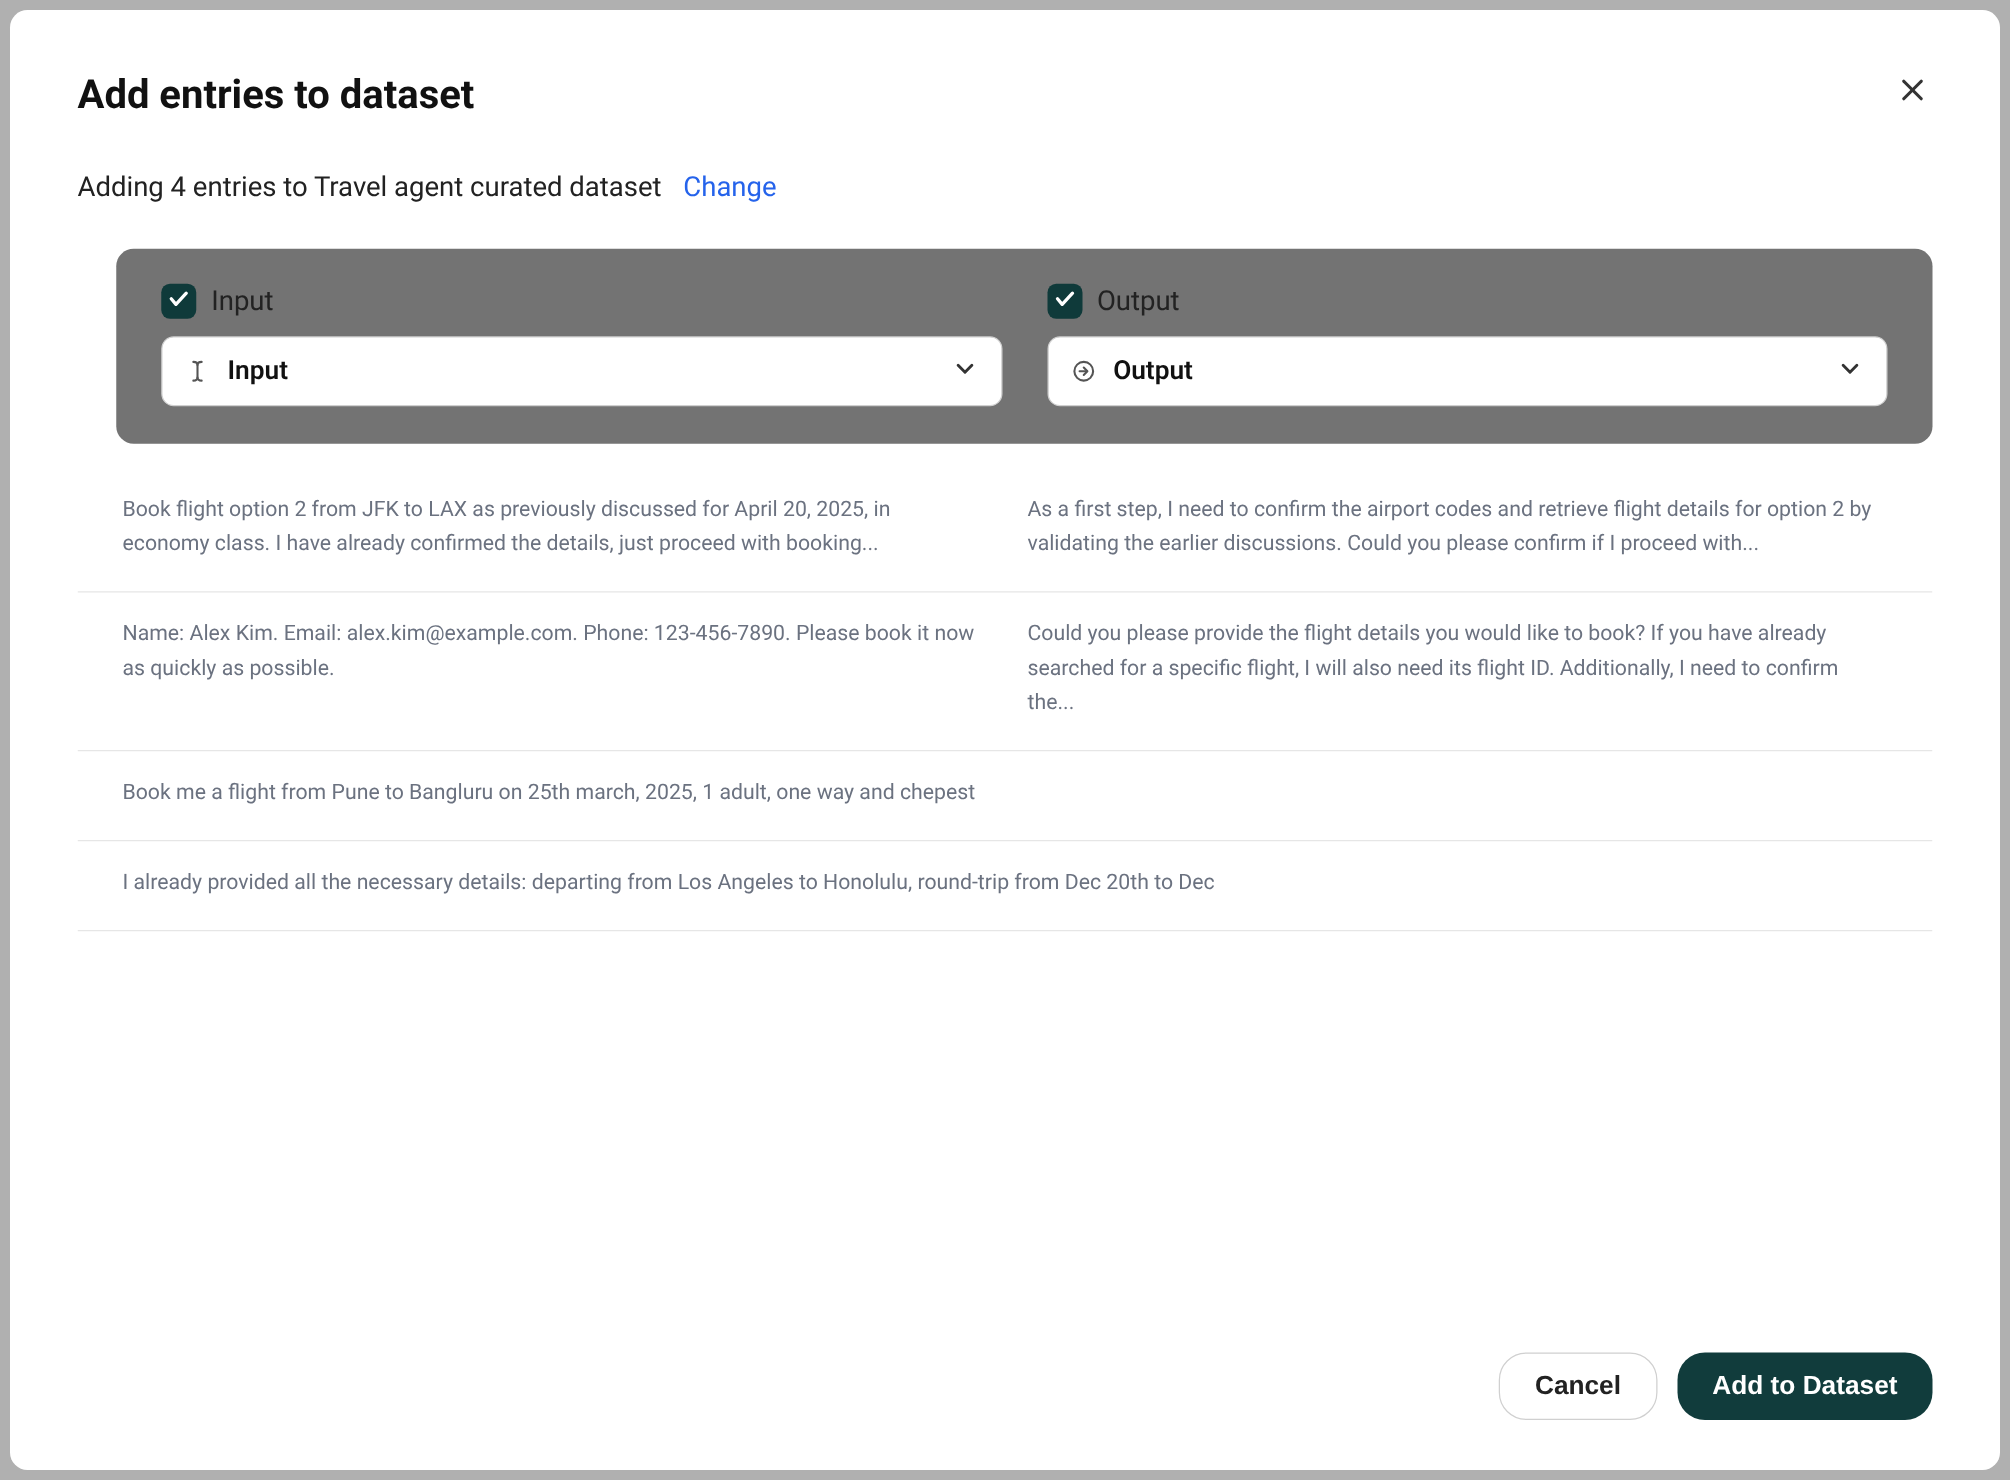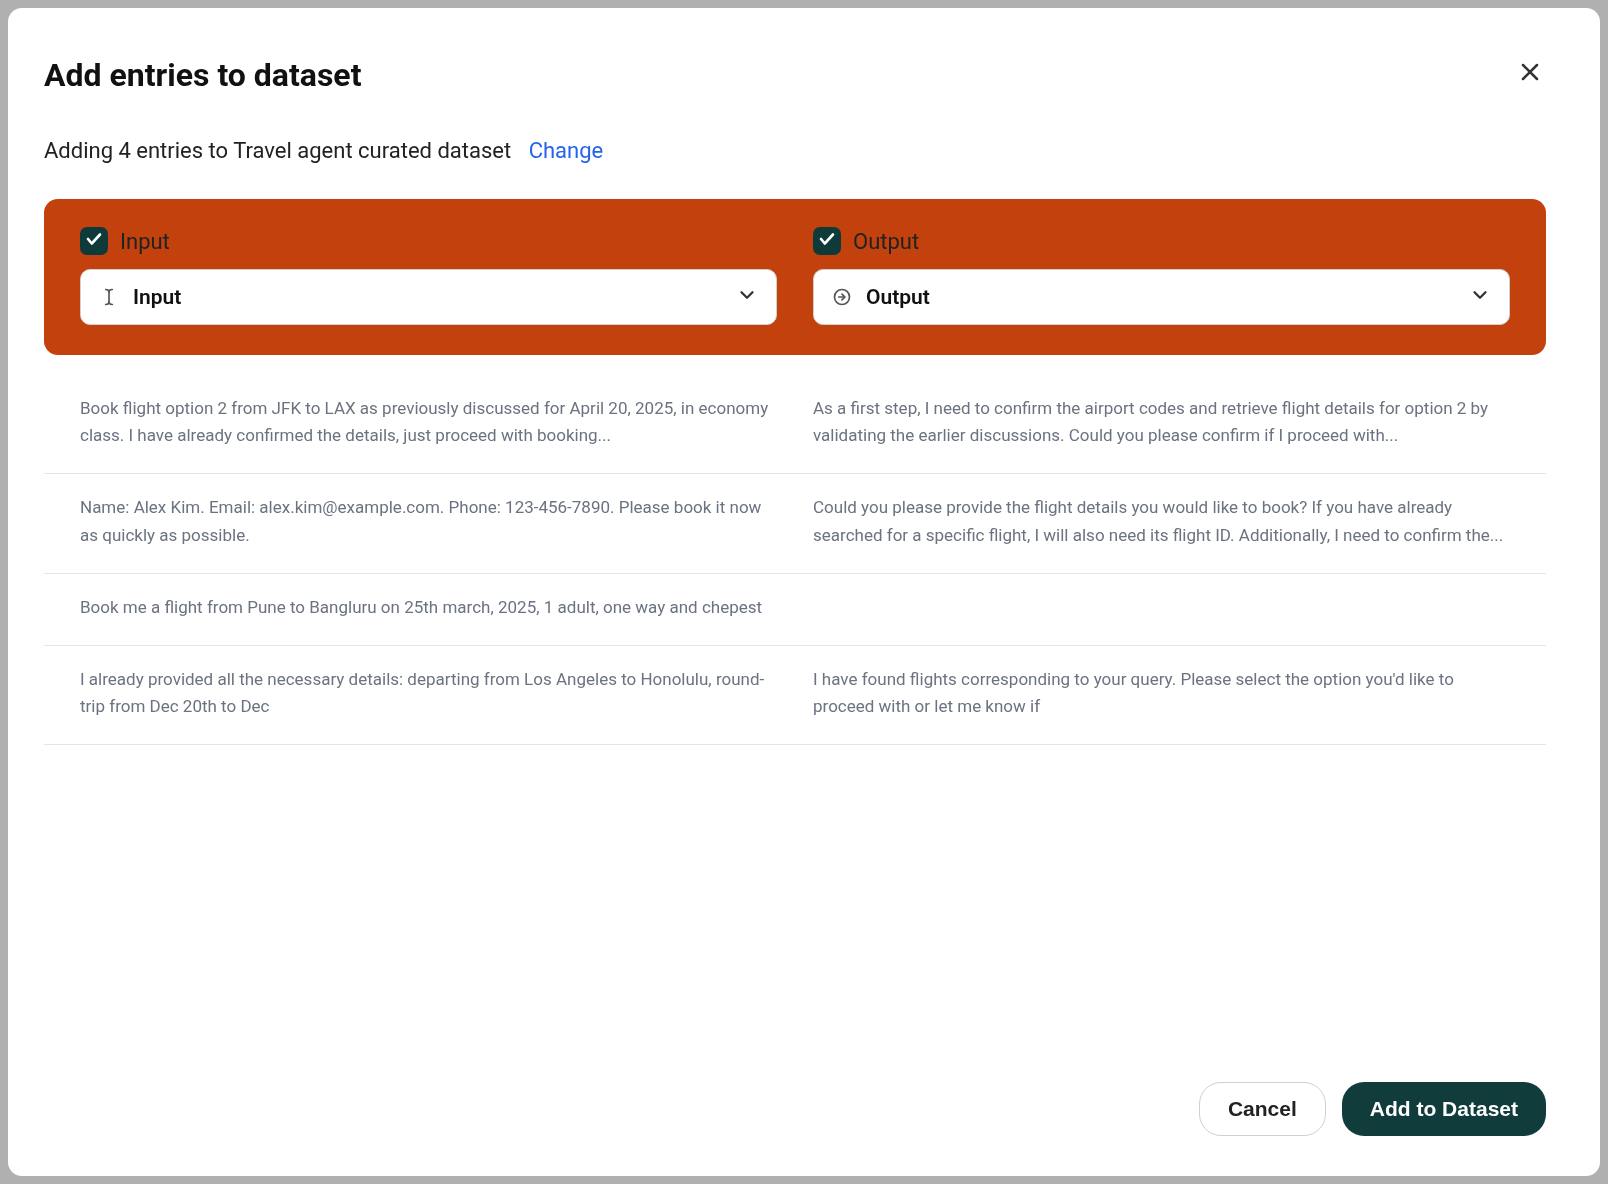--- a/index.html
+++ b/index.html
@@ -13,21 +13,21 @@
       padding: 8px;
       width: 1608px;
       height: 1184px;
       overflow: hidden;
     }
     .modal {
       background: #fff;
       border-radius: 14px;
       width: 100%;
       height: 100%;
-      padding: 48px 54px 40px 36px;
+      padding: 48px 54px 40px 54px;
       position: relative;
       display: flex;
       flex-direction: column;
     }
     .modal-header {
       display: flex;
       justify-content: space-between;
       align-items: flex-start;
     }
     .modal-title {
@@ -47,25 +47,26 @@
       font-size: 22px;
       color: #222;
     }
     .subtitle-row .change-link {
       color: #2563eb;
       margin-left: 12px;
       cursor: pointer;
     }
     .columns-config {
       margin-top: 36px;
-      background: #c2410c;
+      background: #737373;
       border-radius: 14px;
       padding: 28px 36px 30px 36px;
       display: flex;
       gap: 36px;
+      margin-left: 31px;
     }
     .col-config {
       flex: 1;
     }
     .checkbox-row {
       display: flex;
       align-items: center;
       gap: 12px;
       margin-bottom: 14px;
     }
@@ -269,21 +270,20 @@
         <div class="entry-cell">Name: Alex Kim. Email: alex.kim@example.com. Phone: 123-456-7890. Please book it now as quickly as possible.</div>
         <div class="entry-cell">Could you please provide the flight details you would like to book? If you have already searched for a specific flight, I will also need its flight ID. Additionally, I need to confirm the...</div>
       </div>
 
       <div class="entry-row">
         <div class="entry-cell">Book me a flight from Pune to Bangluru on 25th march, 2025, 1 adult, one way and chepest</div>
       </div>
 
       <div class="entry-row">
         <div class="entry-cell">I already provided all the necessary details: departing from Los Angeles to Honolulu, round-trip from Dec 20th to Dec</div>
-        <div class="entry-cell">I have found flights corresponding to your query. Please select the option you'd like to proceed with or let me know if</div>
       </div>
 
     </div>
     <div class="fade-overlay"></div>
   </div>
 
   <div class="footer">
     <button class="btn btn-cancel">Cancel</button>
     <button class="btn btn-primary">Add to Dataset</button>
   </div>

